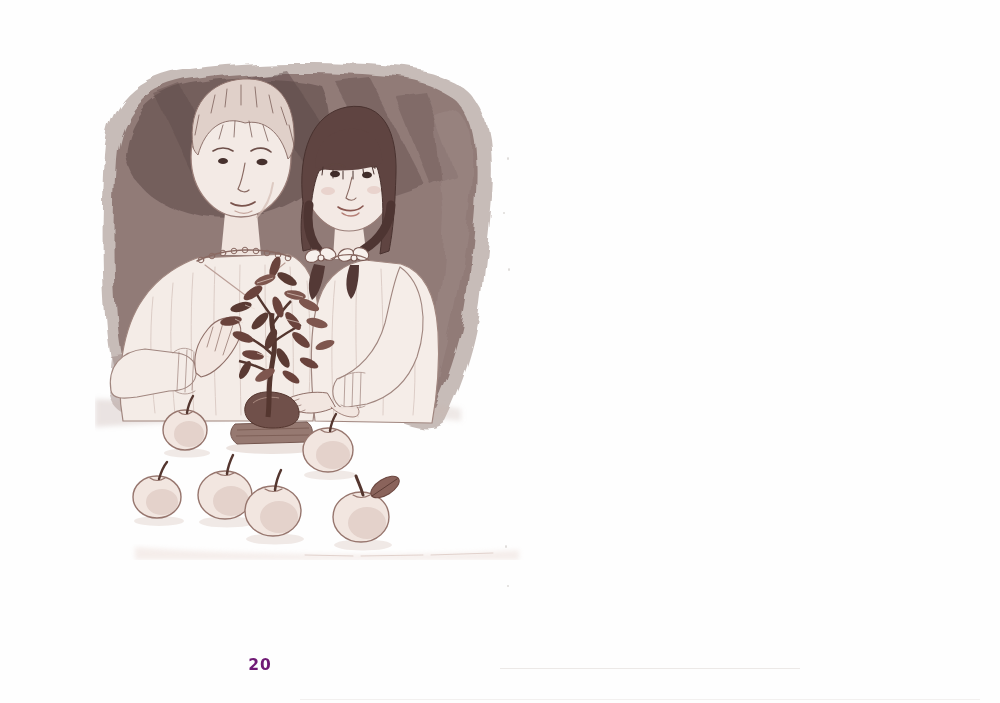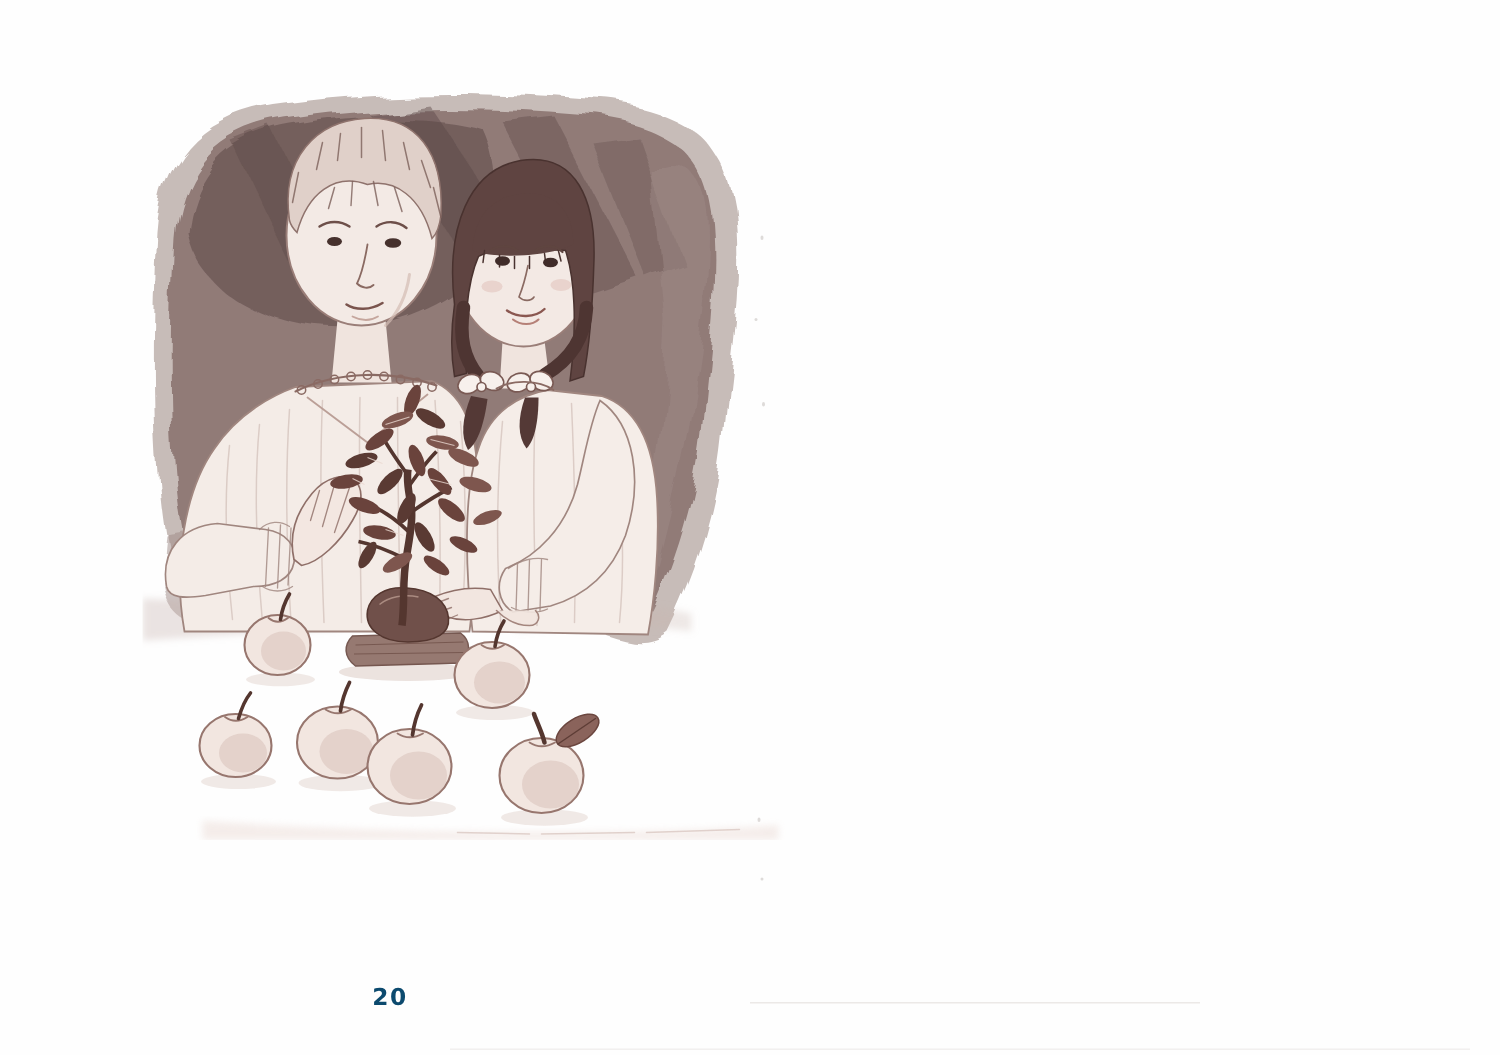--- a/index.html
+++ b/index.html
@@ -17,21 +17,21 @@
 
   .page-text{position:absolute;color:#45464b;text-align:justify;}
   .page-text p{margin:0;}
 
   .left-text{
     left:53px;top:563px;width:414px;
     font-size:16.5px;line-height:21.8px;letter-spacing:.15px;word-spacing:1.5px;
   }
 
   .page-number{
-    position:absolute;color:#0c4a6e;text-align:center;
+    position:absolute;color:#701a75;text-align:center;
     font-family:"DejaVu Sans","Liberation Sans",sans-serif;
     font-weight:bold;font-size:15.5px;letter-spacing:1px;
   }
   .pn-left{left:53px;width:414px;top:656px;}
 
   
   .speck{position:absolute;background:#b9b2ae;opacity:.45;border-radius:50%;}
   .edge-line{position:absolute;background:#e7e4e1;opacity:.8;}
 </style>
 </head>

